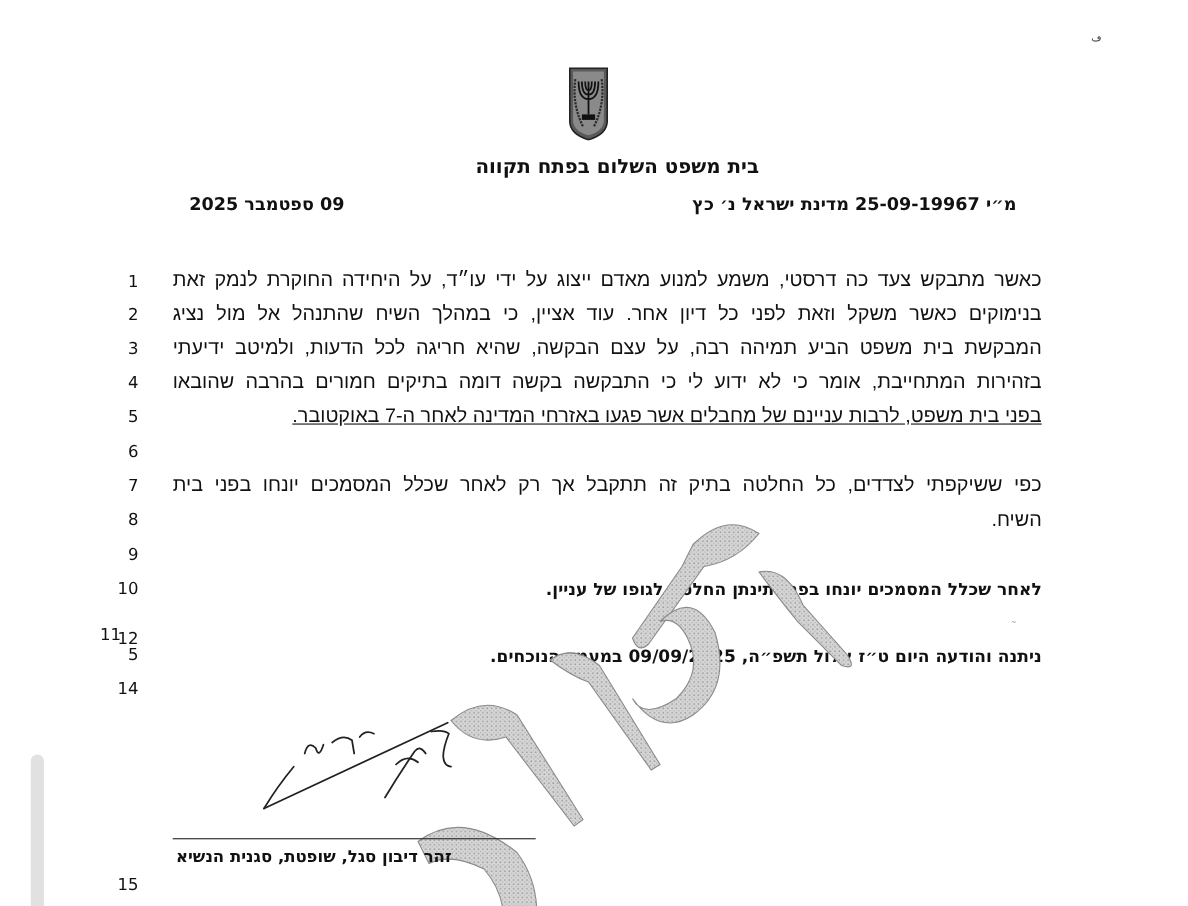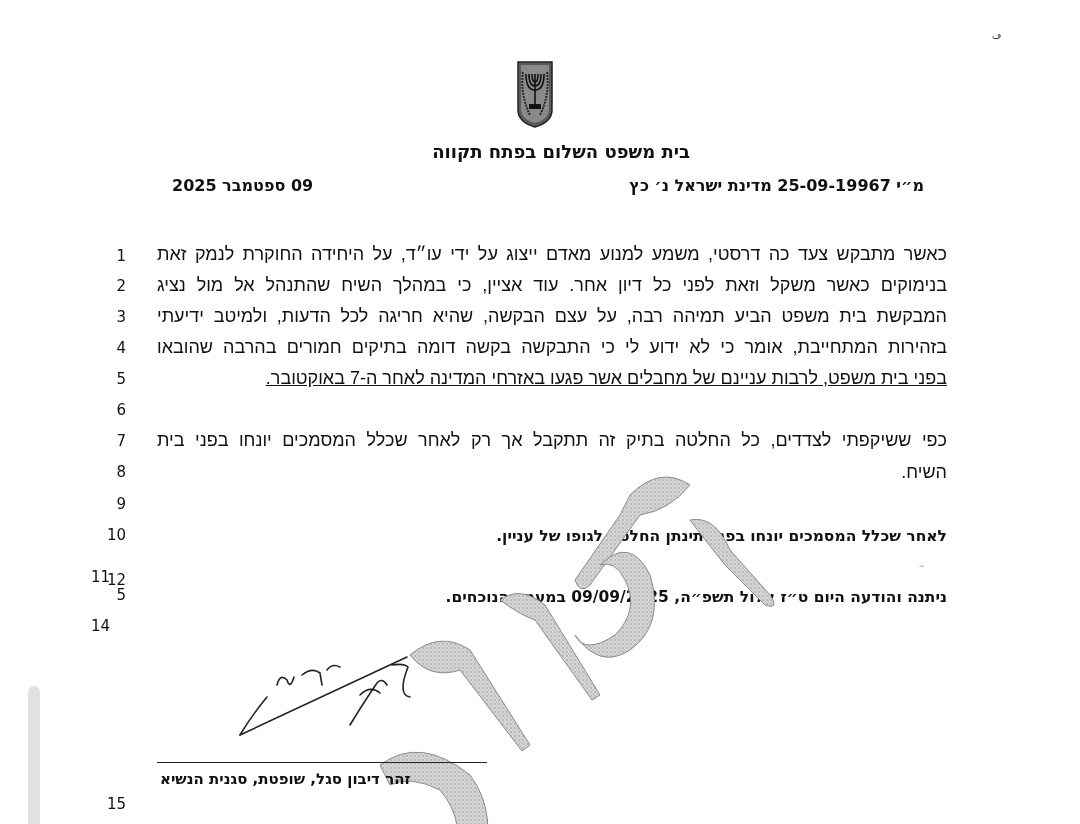--- a/index.html
+++ b/index.html
@@ -120,21 +120,21 @@
 <div class="abs line-num" style="left:86px; top:339px;">4</div>
 <div class="abs line-num" style="left:86px; top:370px;">5</div>
 <div class="abs line-num" style="left:86px; top:401px;">6</div>
 <div class="abs line-num" style="left:86px; top:432px;">7</div>
 <div class="abs line-num" style="left:86px; top:463px;">8</div>
 <div class="abs line-num" style="left:86px; top:495px;">9</div>
 <div class="abs line-num" style="left:86px; top:526px;">10</div>
 <div class="abs line-num" style="left:70px; top:546px;margin-top:22px;">11</div>
 <div class="abs line-num" style="left:86px; top:571px;">12</div>
 <div class="abs line-num" style="left:86px; top:586px;">5</div>
-<div class="abs line-num" style="left:70px; top:617px;">14</div>
+<div class="abs line-num" style="left:86px; top:617px;">14</div>
 <div class="abs line-num" style="left:86px; top:795px;">15</div>
 
 <div class="abs rtl body-line justified" style="top:244px;">כאשר מתבקש צעד כה דרסטי, משמע למנוע מאדם ייצוג על ידי עו״ד, על היחידה החוקרת לנמק זאת</div>
 <div class="abs rtl body-line justified" style="top:275px;">בנימוקים כאשר משקל וזאת לפני כל דיון אחר. עוד אציין, כי במהלך השיח שהתנהל אל מול נציג</div>
 <div class="abs rtl body-line justified" style="top:306px;">המבקשת בית משפט הביע תמיהה רבה, על עצם הבקשה, שהיא חריגה לכל הדעות, ולמיטב ידיעתי</div>
 <div class="abs rtl body-line justified" style="top:337px;">בזהירות המתחייבת, אומר כי לא ידוע לי כי התבקשה בקשה דומה בתיקים חמורים בהרבה שהובאו</div>
 <div class="abs rtl body-line" style="top:368px;text-decoration:underline;">בפני בית משפט, לרבות עניינם של מחבלים אשר פגעו באזרחי המדינה לאחר ה-7 באוקטובר.</div>
 
 <div class="abs rtl body-line justified" style="top:430px;">כפי ששיקפתי לצדדים, כל החלטה בתיק זה תתקבל אך רק לאחר שכלל המסמכים יונחו בפני בית</div>
 <div class="abs rtl body-line" style="top:462px;">השיח.</div>

